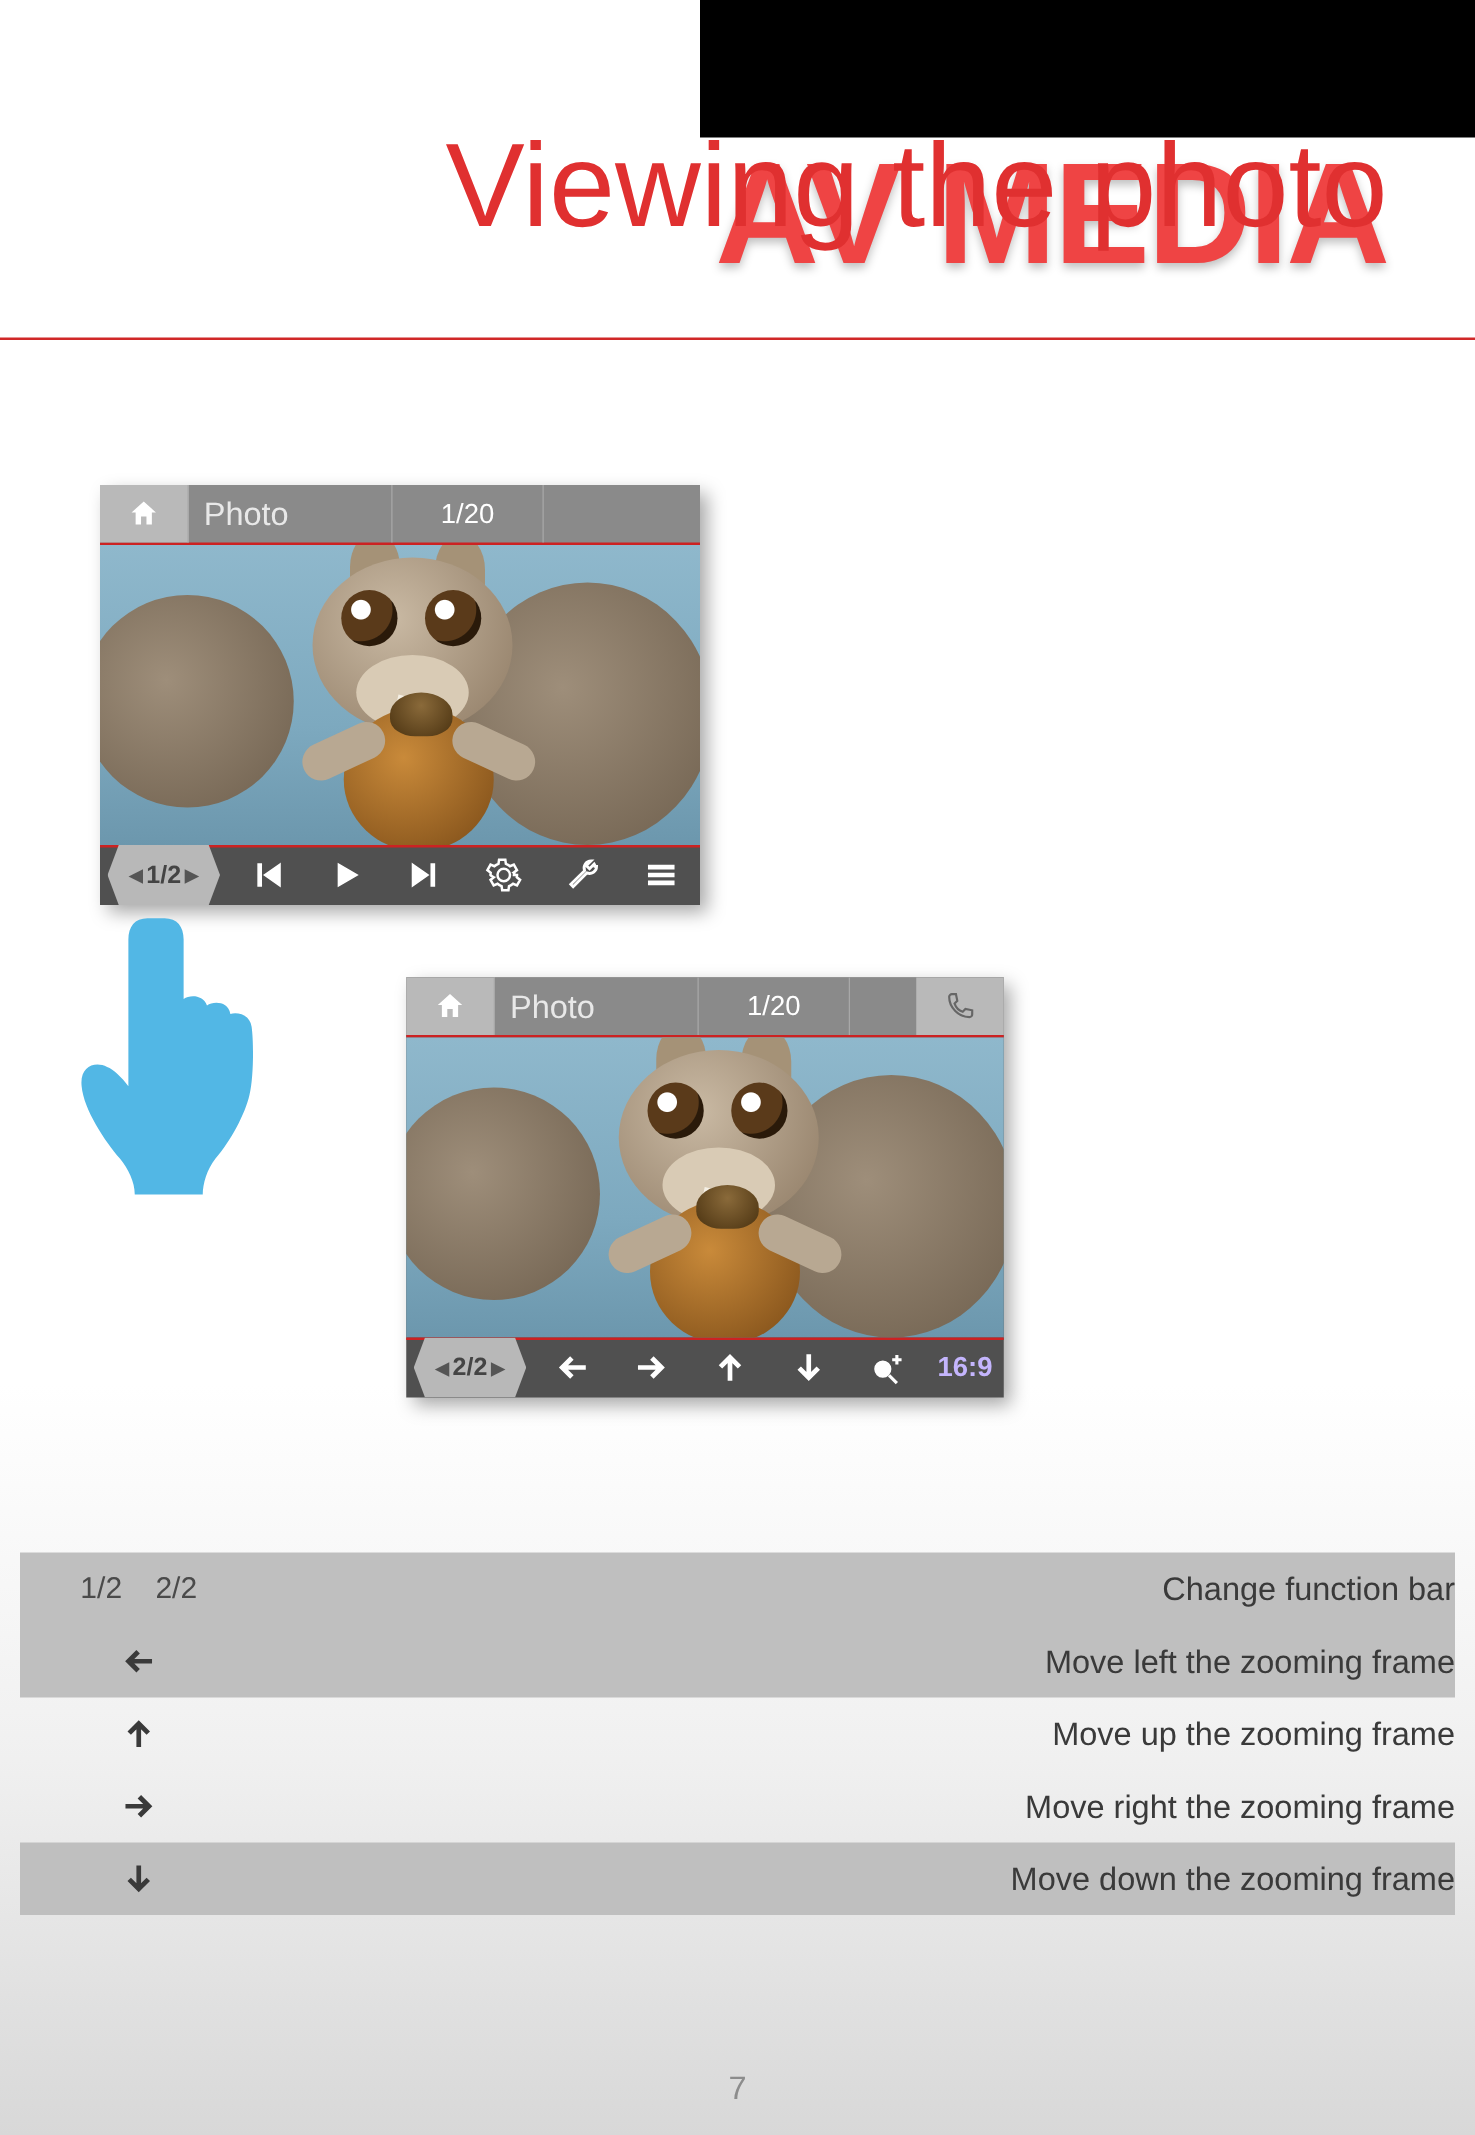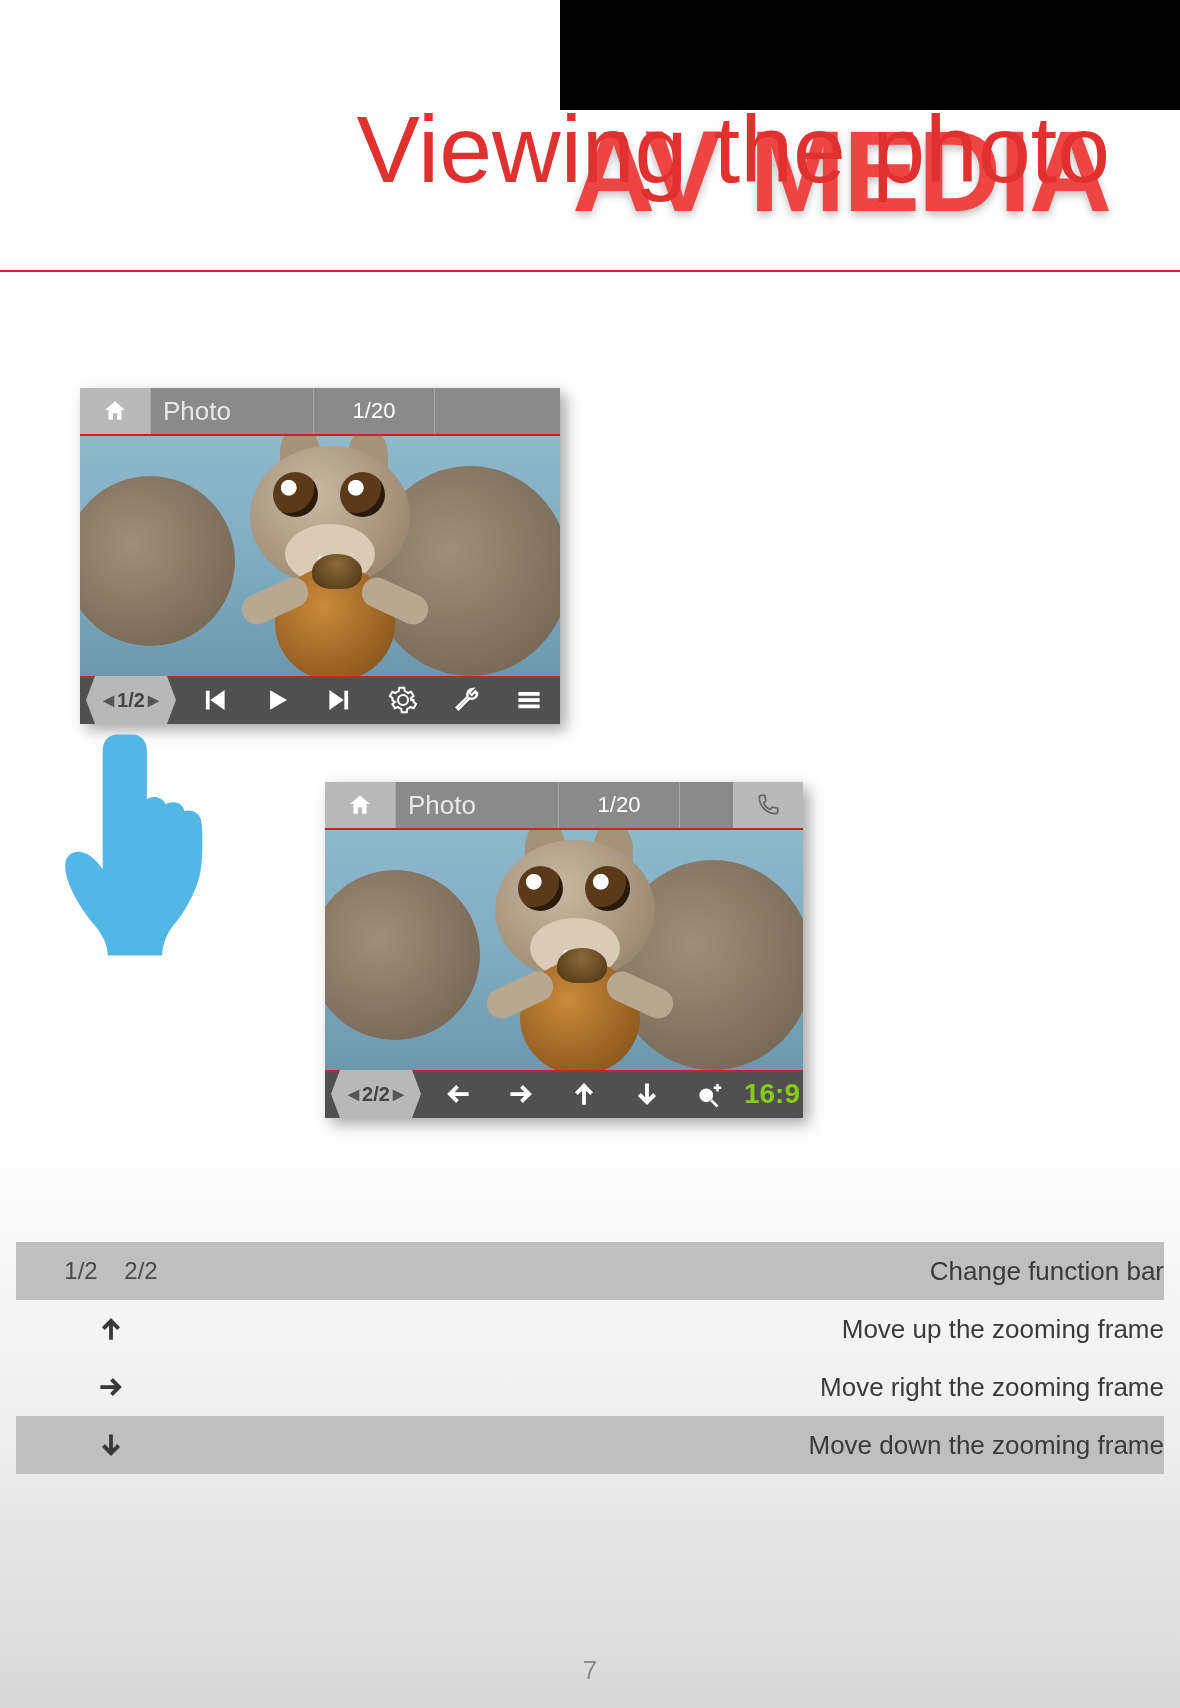--- a/index.html
+++ b/index.html
@@ -121,21 +121,21 @@
     background:#a59277;
   }
   
   .device .botbar{
     position:absolute;left:0;right:0;height:48px;bottom:0;
     display:flex;align-items:center;justify-content:space-around;
     color:#fff;
   }
   .device .botbar .cell{
     flex:1;display:flex;align-items:center;justify-content:center;height:100%;
-    font-size:28px;font-weight:700;color:#84cc16;
+    font-size:22px;font-weight:700;color:#c4b5fd;
   }
   .device .botbar .pager{
     flex:0 0 90px;
     background:#b8b8b8;color:#444;font-weight:700;font-size:20px;
     clip-path:polygon(10% 0,90% 0,100% 50%,90% 100%,10% 100%,0 50%);
     margin:0 6px;
   }
   .device .botbar .pager span.arr{font-size:14px;color:#555;margin:0 3px;}
   .device .botbar svg{width:30px;height:30px;fill:#fff;stroke:#fff;}
   
@@ -322,20 +322,28 @@
       <span>16:9</span>
     </div>
   </div>
 </div>
 
 <div class="legend">
   <div class="row shade">
     <div class="icon-cell" style="white-space:pre;">1/2    2/2</div>
     <div class="desc-cell">Change function bar</div>
   </div>
+  <div class="row shade">
+    <div class="icon-cell">
+      <svg viewBox="0 0 24 24">
+          <path d="M20 11H8l4-4-1.5-1.5L4 12l6.5 6.5L12 17l-4-4h12z"></path>
+        </svg>
+    </div>
+    <div class="desc-cell">Move left the zooming frame</div>
+  </div>
   <div class="row">
     <div class="icon-cell">
       <svg viewBox="0 0 24 24">
           <path d="M11 20V8l-4 4-1.5-1.5L12 4l6.5 6.5L17 12l-4-4v12z"></path>
         </svg>
     </div>
     <div class="desc-cell">Move up the zooming frame</div>
   </div>
   <div class="row">
     <div class="icon-cell">

